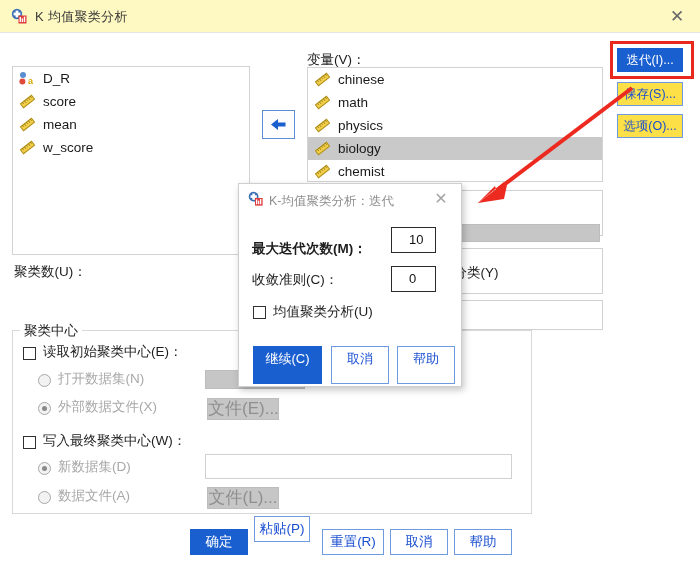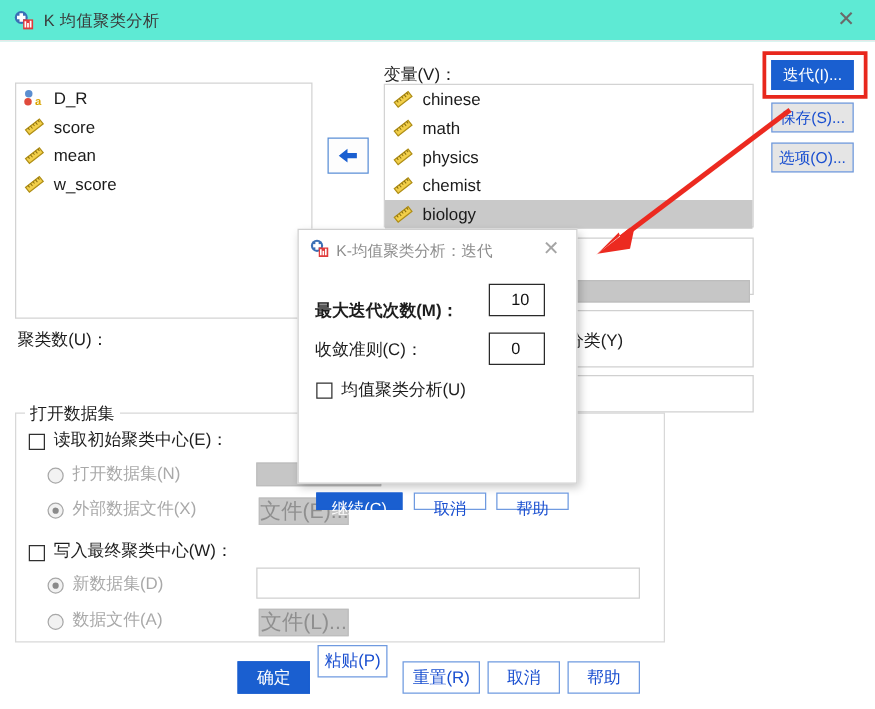--- a/index.html
+++ b/index.html
@@ -8,21 +8,21 @@
     width: 700px; height: 567px;
     background: #ffffff;
     font-family: "Liberation Sans", "DejaVu Sans", sans-serif;
     overflow: hidden;
   }
   #root { position: relative; width: 700px; height: 567px; background:#fff; }
 
   
   .titlebar {
     position:absolute; left:0; top:0; width:700px; height:33px;
-    background:#5eead4; border-bottom:1px solid #e6e6e6;
+    background:#fef9c3; border-bottom:1px solid #e6e6e6;
   }
   .title-icon {
     position:absolute; left:11px; top:8px; width:17px; height:17px;
   }
   .title-text {
     position:absolute; left:35px; top:8px;
     font-size:13px; color:#3a3a3a; letter-spacing:.3px;
   }
   .win-close {
     position:absolute; right:12px; top:7px; width:22px; height:20px;
@@ -48,21 +48,21 @@
   
   .arrow-btn {
     position:absolute; width:33px; height:29px;
     border:1px solid #5b8fd6; background:#fdfdfd;
     display:flex; align-items:center; justify-content:center;
   }
 
   
   .sidebtn {
     position:absolute; width:66px; height:24px;
-    border:1px solid #6f9ae0; background:#e5e5e5;
+    border:1px solid #6f9ae0; background:#fde047;
     color:#1a4fd0; font-size:12.5px; line-height:22px; text-align:center;
     white-space:nowrap;
   }
   .sidebtn.primary { background:#1a5fd0; color:#ffffff; border-color:#1a5fd0; }
   .red-box {
     position:absolute; border:3px solid #e8271d; background:transparent;
   }
 
   
   .greyfield { position:absolute; background:#c6c6c6; border:1px solid #bdbdbd; }
@@ -121,23 +121,23 @@
     font-family:"DejaVu Sans", sans-serif;
   }
   .modal-label {
     position:absolute; font-size:13.5px; color:#1d1d1d; white-space:nowrap;
   }
   .modal-input {
     position:absolute; border:1.5px solid #2a2a2a; background:#fff;
     font-size:13px; color:#111; padding-left:17px; line-height:23px;
   }
   .modal-btn {
-    position:absolute; height:14px;
+    position:absolute; height:38px;
     border:1px solid #6f9ae0; background:#ffffff;
-    color:#1a4fd0; font-size:13px; line-height:24px; text-align:center;margin-top:48px;
+    color:#1a4fd0; font-size:13px; line-height:24px; text-align:center;
   }
   .modal-btn.primary { background:#1a5fd0; color:#fff; border-color:#1a5fd0; }
 
   
   .annot { position:absolute; left:0; top:0; width:700px; height:567px; pointer-events:none; }
 </style>
 </head>
 <body>
 
 <div id="root">
@@ -222,56 +222,56 @@
     </div>
     <div class="var-row">
       <svg class="vicon" viewBox="0 0 17 15">
         <g transform="rotate(-38 8.5 7.5)">
           <rect x="1.5" y="5" width="14" height="5" fill="#f2cf4a" stroke="#b08f18" stroke-width="1"></rect>
           <path d="M4 5v2M6.5 5v2.6M9 5v2M11.5 5v2.6M14 5v2" stroke="#8a6f10" stroke-width=".8"></path>
         </g>
       </svg>
       <span>physics</span>
     </div>
+    <div class="var-row selected">
+      <svg class="vicon" viewBox="0 0 17 15">
+        <g transform="rotate(-38 8.5 7.5)">
+          <rect x="1.5" y="5" width="14" height="5" fill="#f2cf4a" stroke="#b08f18" stroke-width="1"></rect>
+          <path d="M4 5v2M6.5 5v2.6M9 5v2M11.5 5v2.6M14 5v2" stroke="#8a6f10" stroke-width=".8"></path>
+        </g>
+      </svg>
+      <span>biology</span>
+    </div>
     <div class="var-row">
       <svg class="vicon" viewBox="0 0 17 15">
         <g transform="rotate(-38 8.5 7.5)">
           <rect x="1.5" y="5" width="14" height="5" fill="#f2cf4a" stroke="#b08f18" stroke-width="1"></rect>
           <path d="M4 5v2M6.5 5v2.6M9 5v2M11.5 5v2.6M14 5v2" stroke="#8a6f10" stroke-width=".8"></path>
         </g>
       </svg>
       <span>chemist</span>
-    </div>
-    <div class="var-row selected">
-      <svg class="vicon" viewBox="0 0 17 15">
-        <g transform="rotate(-38 8.5 7.5)">
-          <rect x="1.5" y="5" width="14" height="5" fill="#f2cf4a" stroke="#b08f18" stroke-width="1"></rect>
-          <path d="M4 5v2M6.5 5v2.6M9 5v2M11.5 5v2.6M14 5v2" stroke="#8a6f10" stroke-width=".8"></path>
-        </g>
-      </svg>
-      <span>biology</span>
     </div>
   </div>
 
   <div class="whitefield" style="left:307px; top:190px; width:296px; height:46px;"></div>
   <div class="greyfield" style="left:312px; top:224px; width:288px; height:18px;"></div>
 
   <div class="whitefield" style="left:307px; top:248px; width:296px; height:46px;"></div>
   <div class="label" style="left:440px; top:264px;">仅分类(Y)</div>
   <div class="whitefield" style="left:307px; top:300px; width:296px; height:30px;"></div>
 
   <div class="sidebtn primary" style="left:617px; top:48px;">迭代(I)...</div>
   <div class="sidebtn" style="left:617px; top:82px;">保存(S)...</div>
   <div class="sidebtn" style="left:617px; top:114px;">选项(O)...</div>
   <div class="red-box" style="left:610px; top:41px; width:84px; height:38px;"></div>
 
   <div class="label" style="left:14px; top:263px;">聚类数(U)：</div>
 
   <div class="group" style="left:12px; top:330px; width:520px; height:184px;"></div>
-  <div class="group-title" style="left:20px; top:322px;">打开数据集</div>
+  <div class="group-title" style="left:20px; top:322px;">聚类中心</div>
 
   <div class="cbox" style="left:23px; top:347px;"></div>
   <div class="label" style="left:43px; top:343px;">读取初始聚类中心(E)：</div>
 
   <div class="radio" style="left:38px; top:374px;"></div>
   <div class="label dim" style="left:58px; top:370px;">打开数据集(N)</div>
   <div class="greyfield" style="left:205px; top:370px; width:100px; height:19px;"></div>
 
   <div class="radio on" style="left:38px; top:402px;"></div>
   <div class="label dim" style="left:58px; top:398px;">外部数据文件(X)</div>

